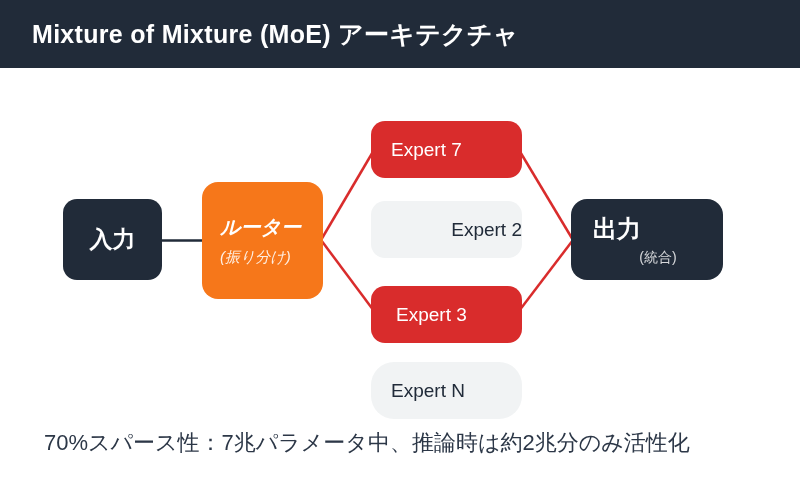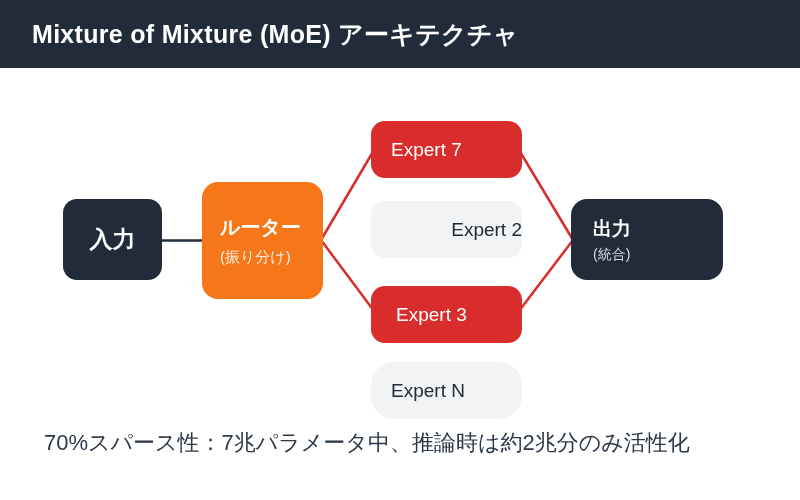--- a/index.html
+++ b/index.html
@@ -41,21 +41,21 @@
   .edge-red  { stroke: #d92c2c; stroke-width: 2.5; }
 
   
   .node {
     position: absolute;
     display: flex;
     flex-direction: column;
     justify-content: center;
   }
   .node-dark  { background: #212b39; color: #ffffff; }
-  .node-orange{ background: #f6771a; color: #ffffff; }
+  .node-orange{ background: #f6771a; color: #ffffff; font-style: italic; }
   .node-red   { background: #d92c2c; color: #ffffff; }
   .node-light { background: #f1f3f4; color: #212b39; }
 
   .input-node {
     left: 63px; top: 199px;
     width: 99px; height: 81px;
     border-radius: 14px;
     align-items: center;
   }
   .input-node .node-label { font-size: 23px; font-weight: 700; }
@@ -84,25 +84,26 @@
   .expert-2 { top: 201px; text-align: right; }
   .expert-3 { top: 286px; padding-left: 25px; }
   .expert-n { top: 362px; border-radius: 23px; }
 
   .output-node {
     left: 571px; top: 199px;
     width: 152px; height: 81px;
     border-radius: 16px;
     padding-left: 22px;
   }
-  .output-node .node-label { font-size: 19px; font-weight: 700; }
+  .output-node .node-label { font-size: 24px; font-weight: 700; }
   .output-node .node-sublabel {
     font-size: 14px;
     color: rgba(255,255,255,0.82);
     margin-top: 4px;
+    text-align: center;
   }
 
   
   .footer-note {
     position: absolute;
     left: 44px; top: 428px;
     font-size: 22px;
     color: #2c3747;
   }
 </style>

